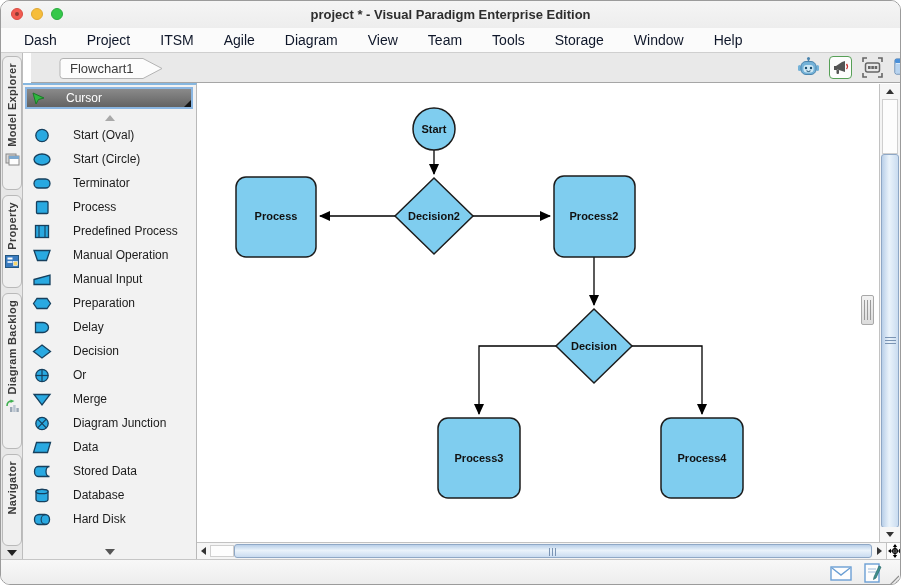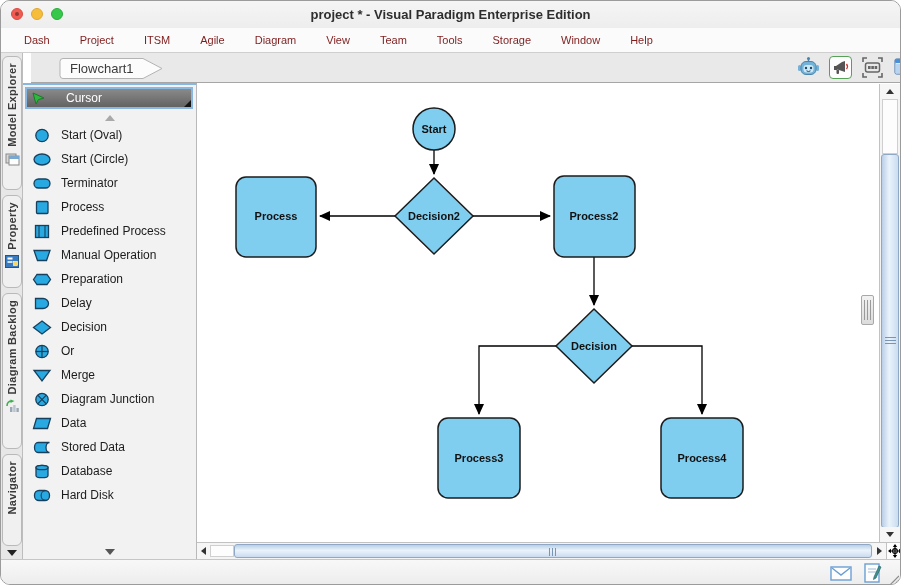--- a/index.html
+++ b/index.html
@@ -16,21 +16,21 @@
   .light.red::after { content:""; position:absolute; left:3px; top:3px; width:4px; height:4px;
                       border-radius:50%; background:#8e3a33; }
   .light.yellow { background:#f6bd3b; border:1px solid #dfa733; }
   .light.green { background:#35c84a; border:1px solid #2bab3f; }
   .title { position:absolute; left:0; right:0; top:0; height:27px; line-height:27px;
            text-align:center; font-size:13px; font-weight:bold; color:#2e2e2e; }
 
   
   .menubar { position:absolute; left:0; top:27px; width:100%; height:25px; background:#fbfbfb;
              border-bottom:1px solid #cfcfcf; display:flex; align-items:center; padding-left:8px; }
-  .menu-item { font-size:11px; color:#7f1d1d; padding:0 15px; cursor:default; }
+  .menu-item { font-size:14px; color:#0f172a; padding:0 15px; cursor:default; }
 
   
   .tabbar { position:absolute; left:0; top:52px; width:100%; height:30px; background:#e9e9e9;
             border-bottom:1px solid #a6a6a6;margin-left:30px; }
   .diagram-tab { position:absolute; left:28px; top:4px; width:108px; height:23px; }
   .diagram-tab .tab-label { position:absolute; left:11px; top:0; height:23px; line-height:23px;
                             font-size:13px; color:#3c3c3c; }
   .top-tools { position:absolute; right:14px; top:3px; display:flex; gap:9px; align-items:center; }
   .top-tool { width:23px; height:23px; display:flex; align-items:center; justify-content:center; }
 
@@ -52,21 +52,21 @@
   .cursor-row { position:absolute; left:2px; top:2px; right:3px; height:22px;
                 background:linear-gradient(#8a8a8a,#636363); border:2px solid #8ab6e2;
                 display:flex; align-items:center; gap:21px; padding-left:5px;
                 color:#fff; font-size:12px; }
   .cursor-corner { position:absolute; right:0; bottom:0; width:0; height:0;
                    border-left:7px solid transparent; border-bottom:7px solid #151515; }
   .pal-up { position:absolute; left:50%; top:30px; margin-left:-5px; width:0; height:0;
             border-left:5px solid transparent; border-right:5px solid transparent;
             border-bottom:6px solid #a9a9a9; }
   .pal-list { position:absolute; left:0; top:38px; right:0; }
-  .pal-item { height:24px; display:flex; align-items:center; gap:9px; padding-left:9px;
+  .pal-item { height:24px; display:flex; align-items:center; gap:21px; padding-left:9px;
               font-size:12px; color:#1c1c1c; }
   .pal-item svg { flex:0 0 auto; }
   .pal-down { position:absolute; left:50%; bottom:4px; margin-left:-5px; width:0; height:0;
               border-left:5px solid transparent; border-right:5px solid transparent;
               border-top:6px solid #555; }
 
   
   .canvas { position:absolute; left:196px; top:83px; width:682px; height:458px; background:#ffffff; }
   .canvas svg text { font-family:"Liberation Sans", sans-serif; font-size:11px; font-weight:600; fill:#111; }
 
@@ -267,20 +267,26 @@
           <span>Predefined Process</span>
       </div>
       <div class="pal-item">
         <svg width="20" height="15" viewBox="0 0 20 15">
           <polygon points="2,2.5 18,2.5 14.5,12.5 5.5,12.5" fill="#29a9e1" stroke="#16405e" stroke-width="1.3"></polygon>
         </svg>
           <span>Manual Operation</span>
       </div>
       <div class="pal-item">
         <svg width="20" height="15" viewBox="0 0 20 15">
+          <polygon points="2,7.5 18,3 18,12.5 2,12.5" fill="#29a9e1" stroke="#16405e" stroke-width="1.3"></polygon>
+        </svg>
+          <span>Manual Input</span>
+      </div>
+      <div class="pal-item">
+        <svg width="20" height="15" viewBox="0 0 20 15">
           <polygon points="1.5,7.5 5,2.5 15,2.5 18.5,7.5 15,12.5 5,12.5" fill="#29a9e1" stroke="#16405e" stroke-width="1.3"></polygon>
         </svg>
           <span>Preparation</span>
       </div>
       <div class="pal-item">
         <svg width="20" height="15" viewBox="0 0 20 15">
           <path d="M3.5,2.5 H11 A5.5,5 0 0 1 11,12.5 H3.5 Z" fill="#29a9e1" stroke="#16405e" stroke-width="1.3"></path>
         </svg>
           <span>Delay</span>
       </div>

